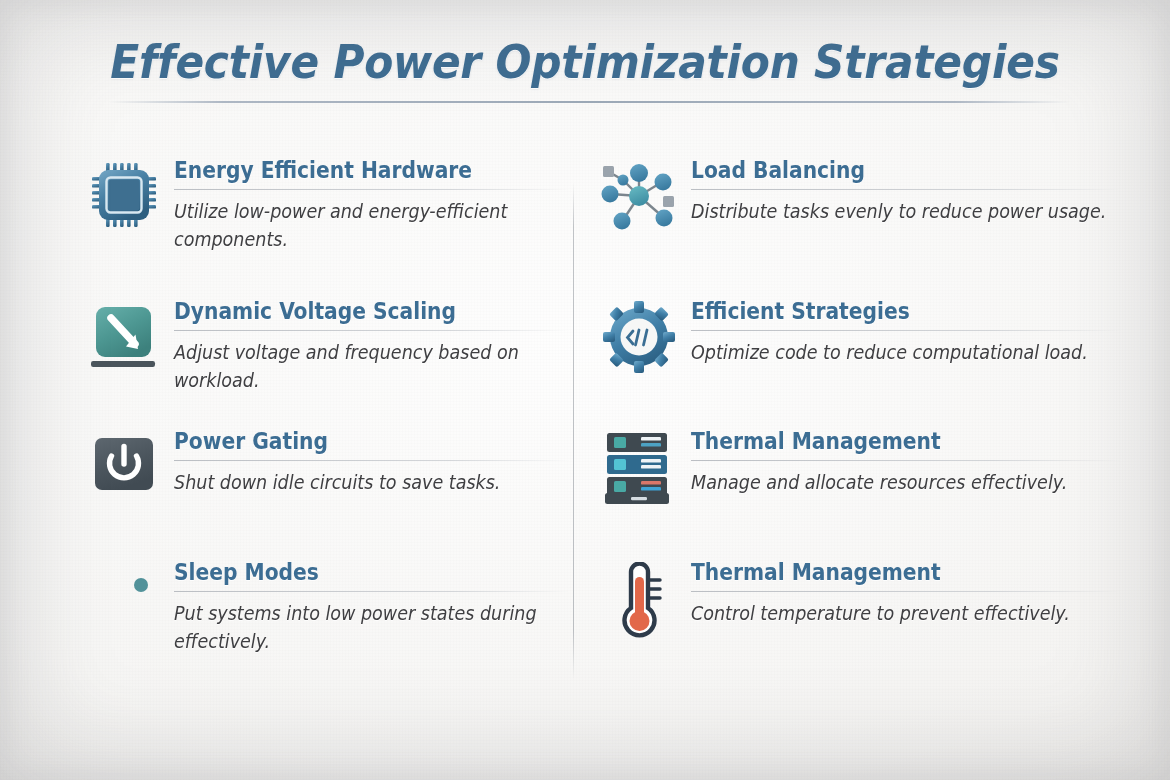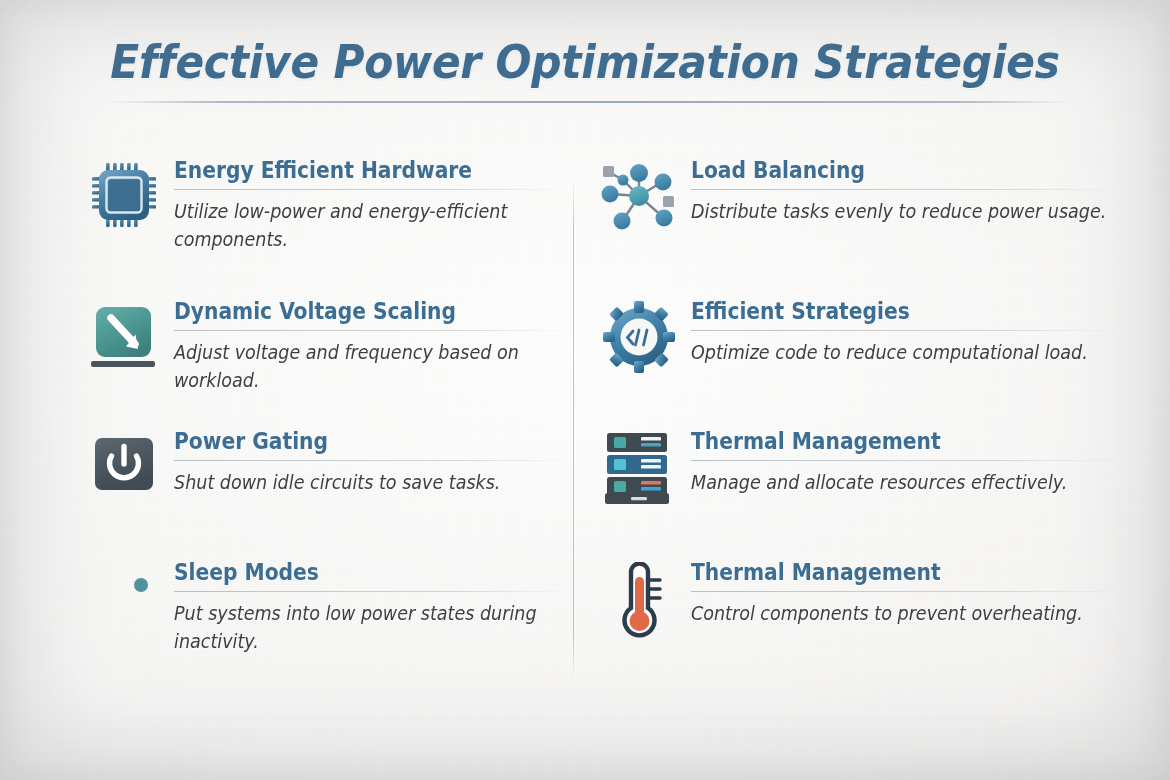--- a/index.html
+++ b/index.html
@@ -246,21 +246,21 @@
               <stop offset="100%" stop-color="#2f4a6b"></stop>
             </linearGradient>
           </defs>
           <path d="M43 8 A 31 31 0 1 0 43 70 A 25 25 0 1 1 43 8 Z" fill="url(#gMoon)"></path>
           <circle cx="52" cy="23" r="7" fill="#52929a"></circle>
         </svg>
       </div>
       <div class="texts">
         <div class="item-title">Sleep Modes</div>
         <div class="title-rule"></div>
-        <div class="item-desc">Put systems into low power states during inactivity.</div>
+        <div class="item-desc">Put systems into low power states during effectively.</div>
       </div>
     </div>
   </div>
 
   <div class="column" id="col-right">
 
     <div class="item" style="top:158px">
       <div class="icon-wrap">
         <svg width="76" height="72" viewBox="0 0 76 72">
           <defs>
@@ -371,19 +371,19 @@
           <g stroke="#2e3b4a" stroke-width="3.4" stroke-linecap="round">
             <line x1="38" y1="18" x2="50" y2="18"></line>
             <line x1="38" y1="27" x2="50" y2="27"></line>
             <line x1="38" y1="36" x2="50" y2="36"></line>
           </g>
         </svg>
       </div>
       <div class="texts">
         <div class="item-title">Thermal Management</div>
         <div class="title-rule"></div>
-        <div class="item-desc">Control components to prevent overheating.</div>
+        <div class="item-desc">Control temperature to prevent effectively.</div>
       </div>
     </div>
   </div>
 
   <div id="vignette"></div>
 </div>
 
 </body></html>

